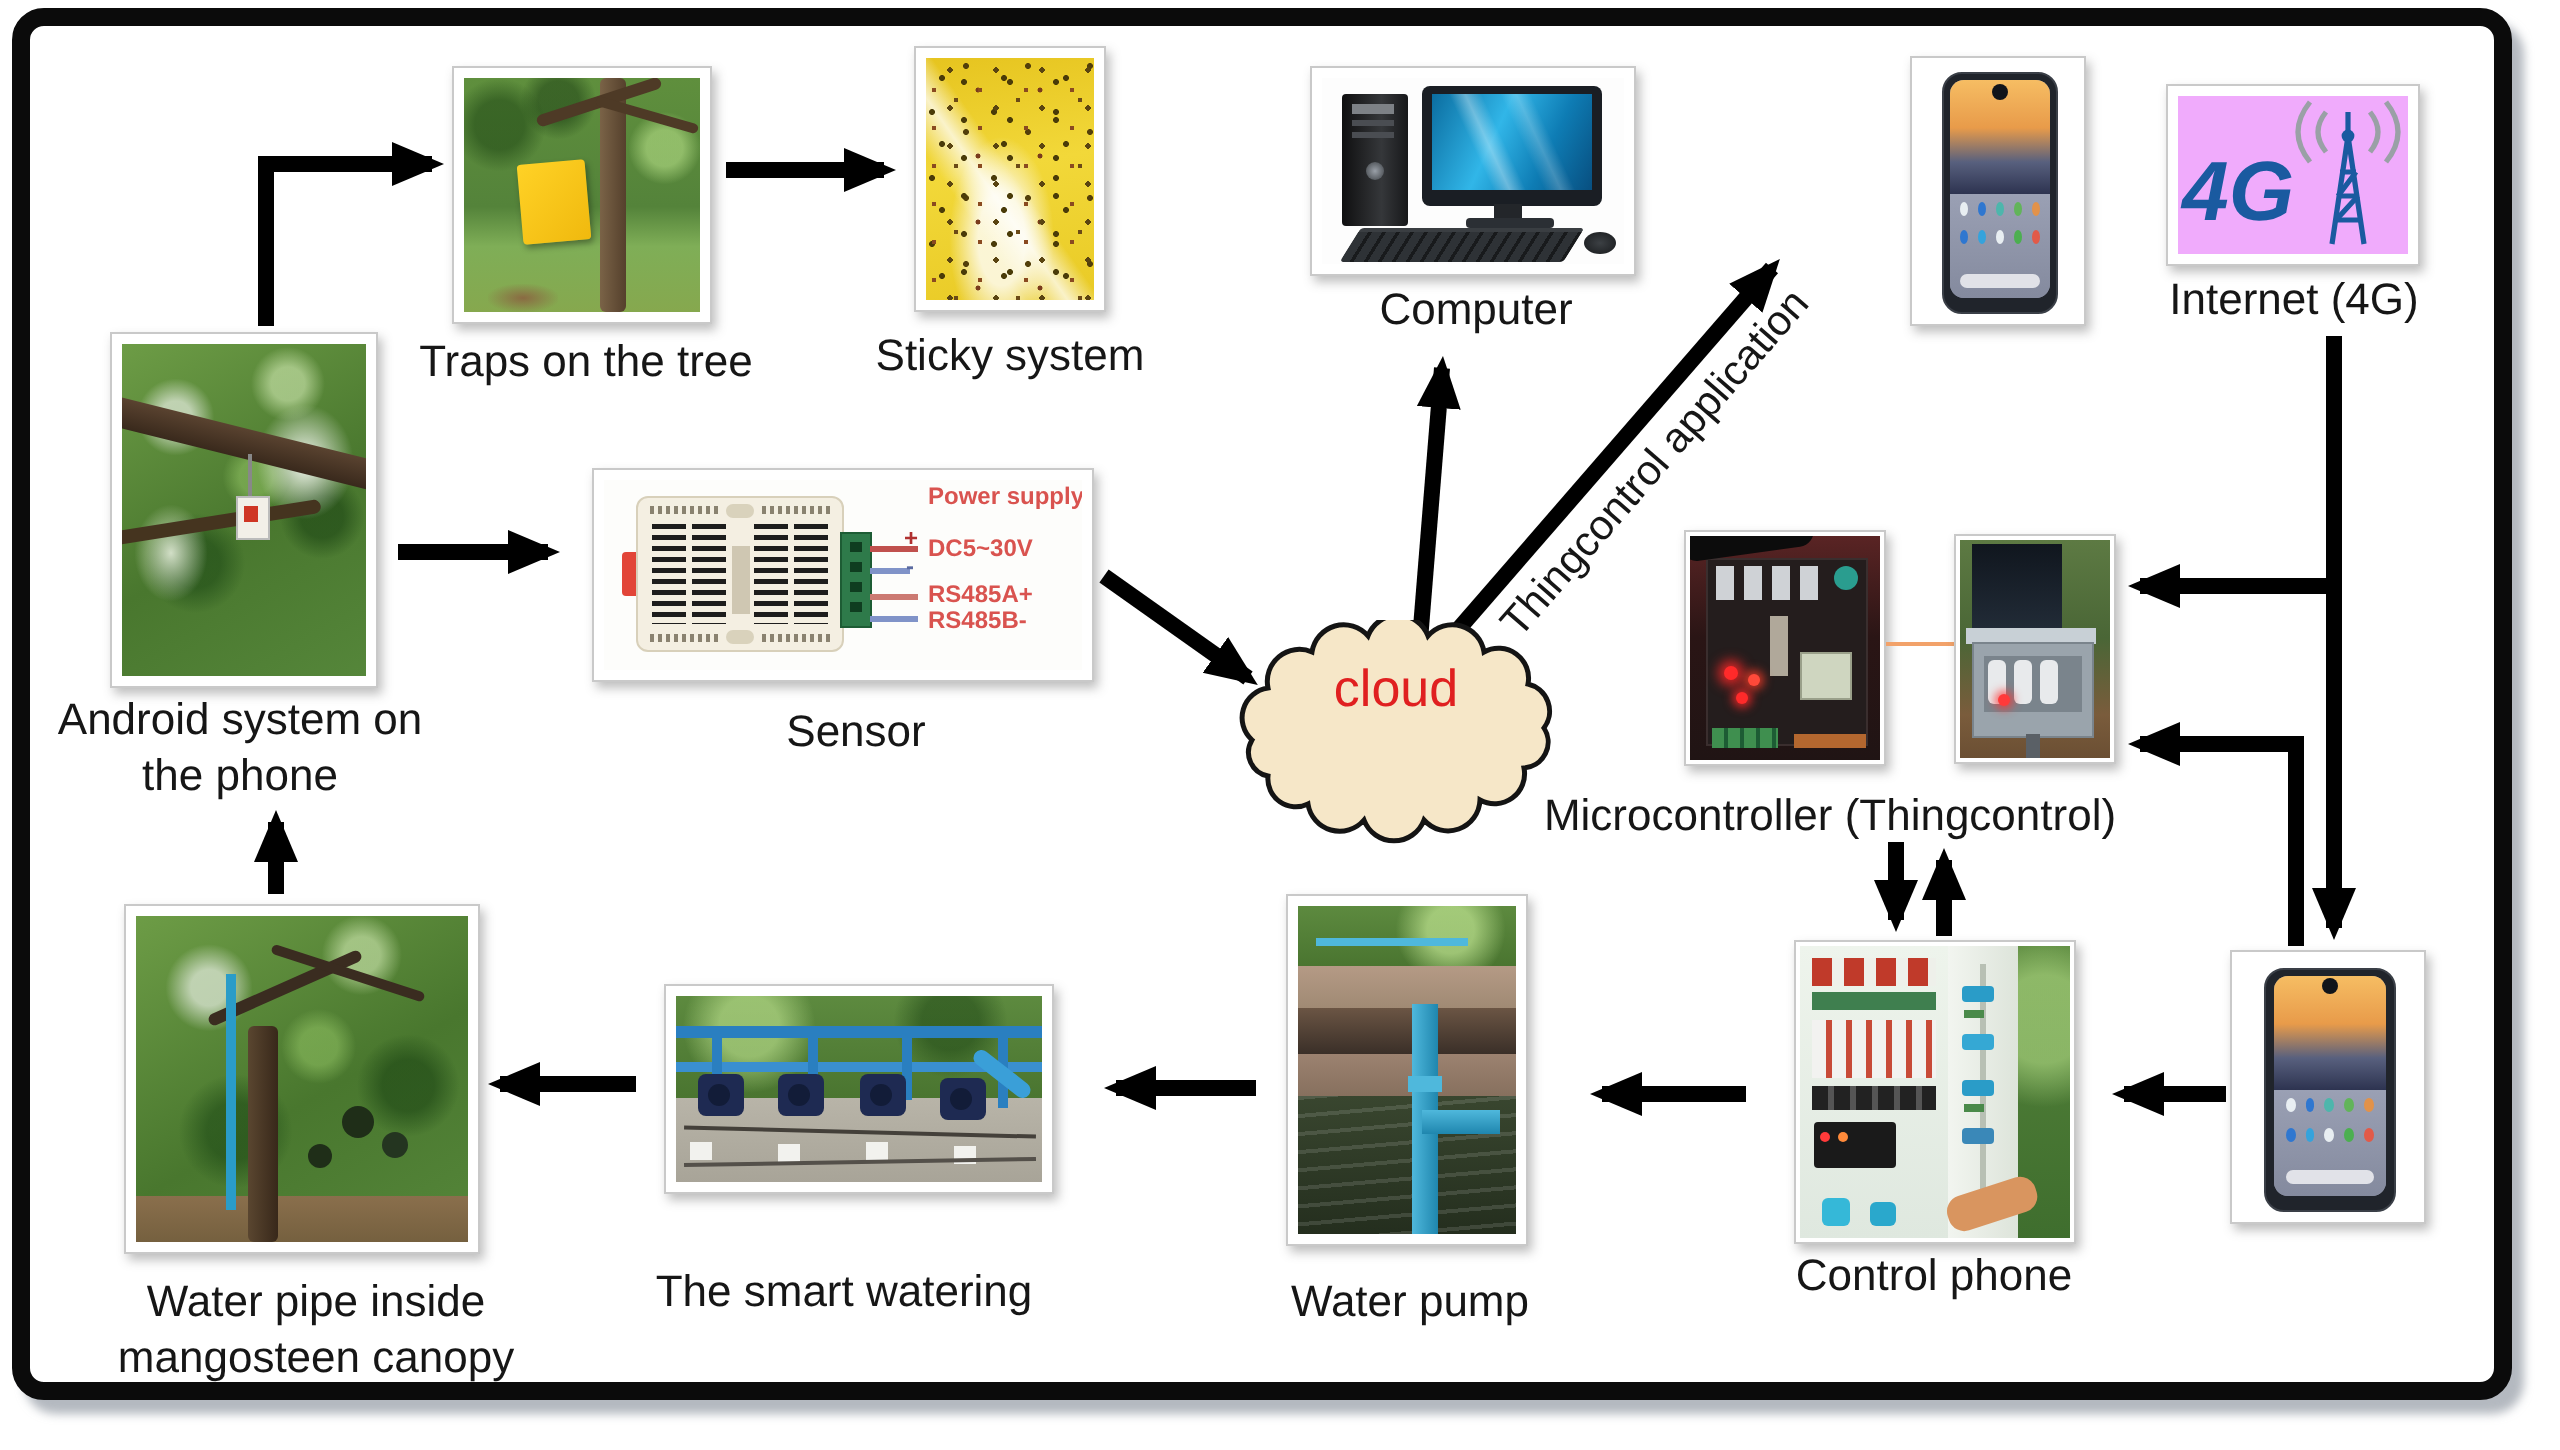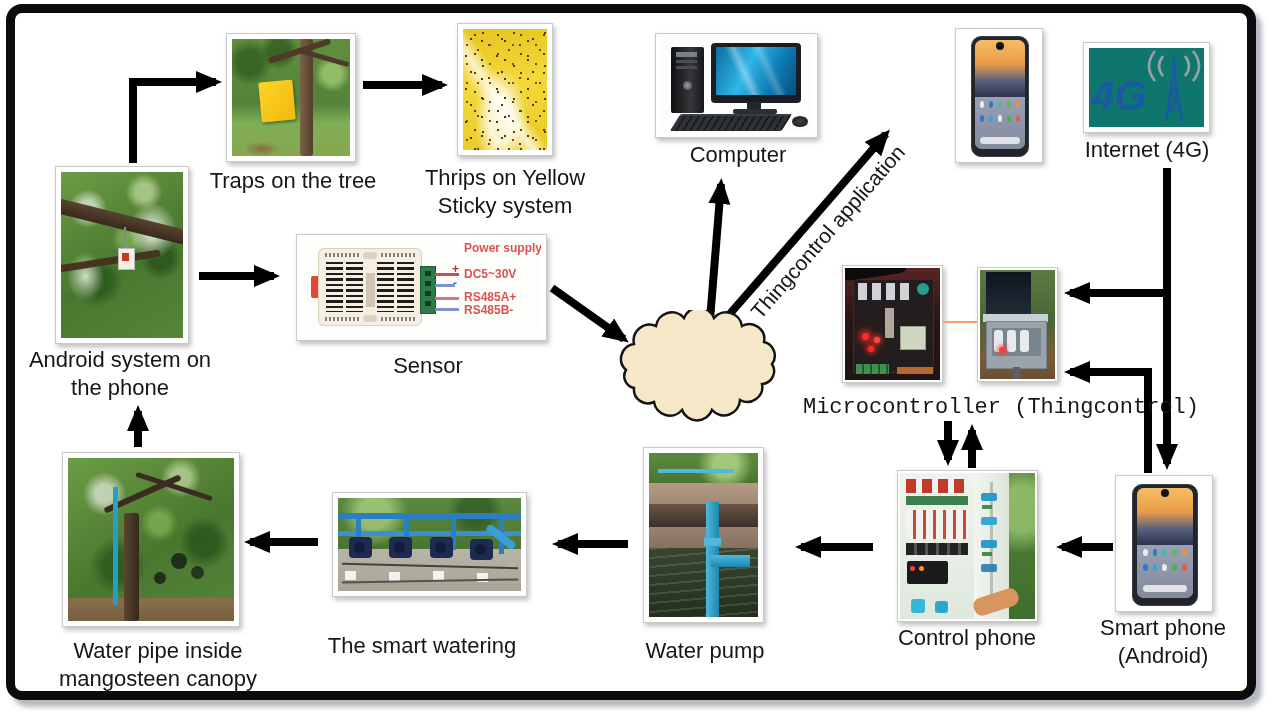--- a/index.html
+++ b/index.html
@@ -77,20 +77,21 @@
 
   <div class="cloud-wrap">
     <svg width="172" height="112" viewBox="0 0 172 112">
       <path d="M14,60 A15,15 0 0 1 22,34 A16,16 0 0 1 44,16 A16,16 0 0 1 72,8 A16,16 0 0 1 102,8
            A16,16 0 0 1 130,16 A15,15 0 0 1 152,32 A14,14 0 0 1 160,54 A13,13 0 0 1 150,74
            A15,15 0 0 1 128,90 A16,16 0 0 1 100,100 A16,16 0 0 1 70,100 A16,16 0 0 1 42,92
            A14,14 0 0 1 22,78 A12,12 0 0 1 14,60 Z" fill="#f6e7c8" stroke="#141414" stroke-width="2.5"></path>
     </svg>
   </div>
   <div class="cloud-text">
+    <div>cloud</div>
   </div>
 
   <div class="ph" style="left:55px;top:166px;width:134px;height:178px;">
     <div class="in foliage">
       <div style="left:55%;top:18%;width:40%;height:35%;background:radial-gradient(ellipse,rgba(255,255,255,.95),rgba(255,255,255,0) 70%);"></div>
       <div style="left:5%;top:48%;width:30%;height:30%;background:radial-gradient(ellipse,rgba(250,255,240,.8),rgba(255,255,255,0) 70%);"></div>
       <div style="left:-12%;top:26%;width:130%;height:15px;background:linear-gradient(#5a4330,#39291c);transform:rotate(14deg);border-radius:8px;"></div>
       <div style="left:-8%;top:52%;width:90%;height:7px;background:#45341f;transform:rotate(-9deg);border-radius:4px;"></div>
       <div style="left:52%;top:33%;width:2px;height:16%;background:#888;"></div>
       <div style="left:47%;top:46%;width:15px;height:20px;background:#f2efe8;border:1px solid #bbb;">
@@ -135,21 +136,20 @@
         radial-gradient(circle 1.3px at 26px 16px,#7a3c1c 95%,transparent);
         background-size:31px 33px;"></div>
       <div style="left:0;top:0;width:100%;height:100%;background-image:
         radial-gradient(circle 1.4px at 12px 6px,#5a4410 95%,transparent),
         radial-gradient(circle 1.2px at 4px 16px,#8a4a20 95%,transparent),
         radial-gradient(circle 1.5px at 19px 12px,#4a3b08 95%,transparent);
         background-size:23px 19px;"></div>
     </div>
   </div>
   <div class="lbl" style="left:505px;top:164px;">
-    <div>Thrips on Yellow</div>
     <div>Sticky system</div>
   </div>
 
   <div class="ph" style="left:296px;top:234px;width:251px;height:107px;">
     <div class="in" style="background:#fdfdfb;">
       <div style="left:9px;top:36px;width:12px;height:22px;background:#e24538;border-radius:2px;"></div>
       <div style="left:16px;top:8px;width:102px;height:76px;background:#f4efe2;border:1px solid #d8d0ba;border-radius:6px;">
         <div class="slat" style="left:7px;top:13px;width:17px;height:50px;"></div>
         <div class="slat" style="left:27px;top:13px;width:17px;height:50px;"></div>
         <div class="slat" style="left:58px;top:13px;width:17px;height:50px;"></div>
@@ -223,21 +223,21 @@
               <i style="background:#e25a48;"></i>
           </div>
           <div class="phone-pill"></div>
           <div class="phone-notch"></div>
         </div>
       </div>
     </div>
   </div>
 
   <div class="ph" style="left:1083px;top:42px;width:127px;height:91px;">
-    <div class="in" style="background:#0f766e;">
+    <div class="in" style="background:#f0abfc;">
       <svg width="115" height="79" viewBox="0 0 115 79">
         <g stroke="#9aa0a6" stroke-width="2.6" fill="none">
           <path d="M74,8 Q66,18 74,28"></path>
           <path d="M66,3 Q54,18 66,33"></path>
           <path d="M96,8 Q104,18 96,28"></path>
           <path d="M104,3 Q116,18 104,33"></path>
         </g>
         <g stroke="#1a5aa0" stroke-width="2.6" fill="none">
           <path d="M77,74 L85,20 M93,74 L85,20"></path>
           <path d="M79,62 L91,62 M80,50 L90,50 M81,38 L89,38"></path>
@@ -276,21 +276,21 @@
       <div style="left:8%;top:47%;width:78%;height:42%;background:#9aa4ac;border:1px solid #7a848c;">
         <div style="left:8%;top:12%;width:84%;height:62%;background:#7a848c;"></div>
         <div style="left:12%;top:18%;width:9px;height:22px;background:#e8eaec;border-radius:3px;"></div>
         <div style="left:34%;top:18%;width:9px;height:22px;background:#e8eaec;border-radius:3px;"></div>
         <div style="left:56%;top:18%;width:9px;height:22px;background:#e8eaec;border-radius:3px;"></div>
         <div style="left:20%;top:55%;width:6px;height:6px;background:#ff3a3a;border-radius:50%;box-shadow:0 0 4px 2px rgba(255,50,50,.7);"></div>
       </div>
       <div style="left:44%;top:89%;width:7px;height:11%;background:#5a6066;"></div>
     </div>
   </div>
-  <div class="lbl" style="left:1001px;top:394px;font-family:Liberation Mono, monospace;">Microcontroller (Thingcontrol)</div>
+  <div class="lbl" style="left:915px;top:394px;">Microcontroller (Thingcontrol)</div>
 
   <div class="ph" style="left:897px;top:470px;width:141px;height:152px;padding:2px;">
     <div class="in" style="background:#e8efe6;">
       <div style="left:0;top:0;width:55%;height:100%;background:linear-gradient(#eef4ec,#dfe8df);">
         <div style="left:8%;top:4%;width:84%;height:10%;background:repeating-linear-gradient(90deg,#c03a2a 0 10px,#eef0ea 10px 16px);"></div>
         <div style="left:8%;top:16%;width:84%;height:6%;background:#3f7f4f;"></div>
         <div style="left:8%;top:25%;width:84%;height:20%;background:repeating-linear-gradient(90deg,#f2f2f0 0 7px,#c84a38 7px 10px);"></div>
         <div style="left:8%;top:48%;width:84%;height:8%;background:repeating-linear-gradient(90deg,#222 0 8px,#555 8px 11px);"></div>
         <div style="left:10%;top:60%;width:55%;height:16%;background:#1a1a1a;border-radius:2px;"></div>
         <div style="left:14%;top:64%;width:5px;height:5px;background:#ff3a3a;border-radius:50%;"></div>
@@ -334,24 +334,20 @@
               <i style="background:#e8eef2;"></i>
               <i style="background:#4caf50;"></i>
               <i style="background:#e25a48;"></i>
           </div>
           <div class="phone-pill"></div>
           <div class="phone-notch"></div>
         </div>
       </div>
     </div>
   </div>
-  <div class="lbl" style="left:1163px;top:614px;">
-    <div>Smart phone</div>
-    <div>(Android)</div>
-  </div>
 
   <div class="ph" style="left:643px;top:447px;width:121px;height:176px;">
     <div class="in">
       <div style="left:0;top:0;width:100%;height:18%;background:
         radial-gradient(circle at 70% 40%, rgba(210,245,160,.6) 0 15%, transparent 35%),
         linear-gradient(#5d8a3f,#4a7530);"></div>
       <div style="left:0;top:18%;width:100%;height:13%;background:linear-gradient(#b59a85,#a08a74);"></div>
       <div style="left:0;top:31%;width:100%;height:14%;background:linear-gradient(#6b5544,#3a2f28);"></div>
       <div style="left:0;top:45%;width:100%;height:13%;background:linear-gradient(#9c8270,#87705e);"></div>
       <div style="left:0;top:58%;width:100%;height:42%;background:

